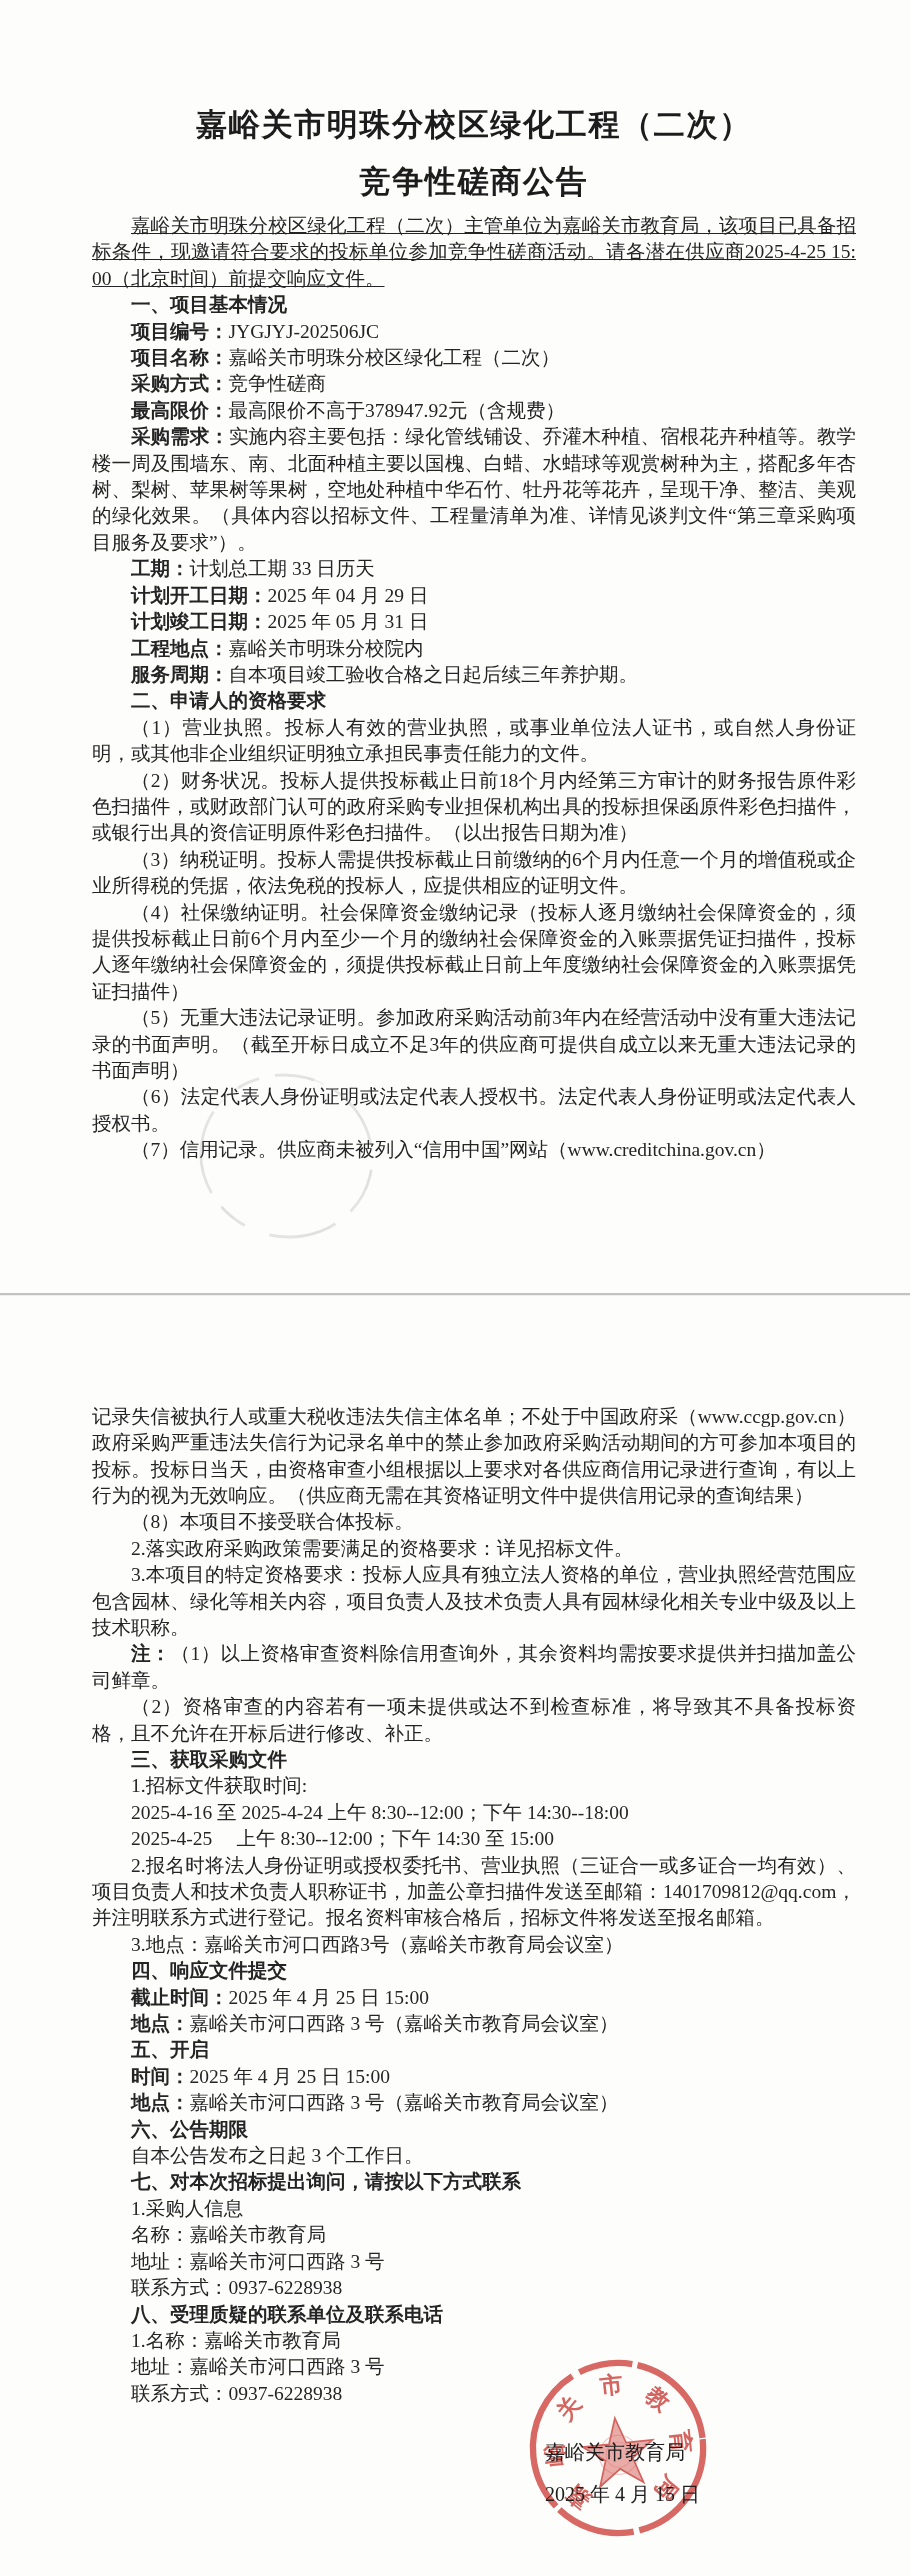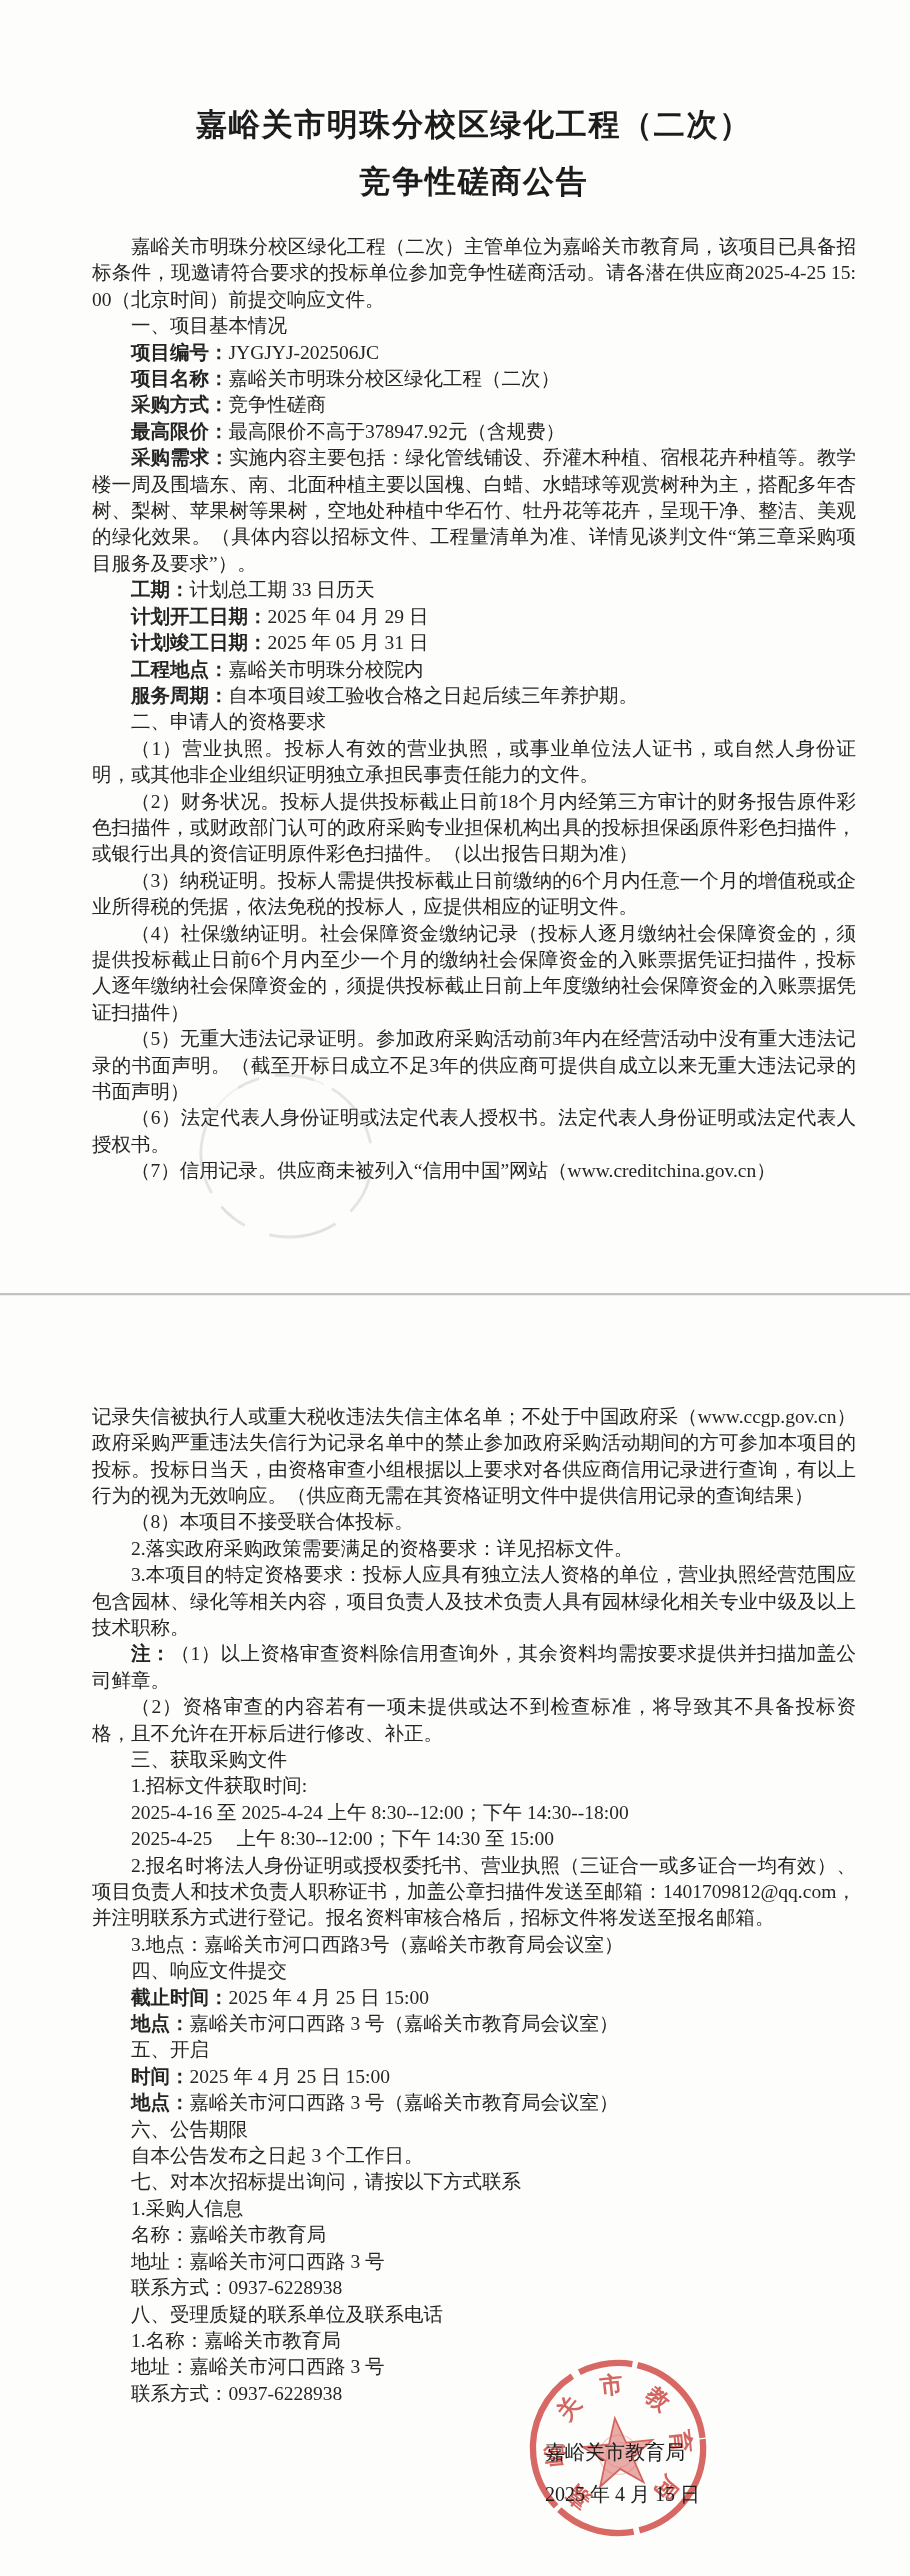--- a/index.html
+++ b/index.html
@@ -7,23 +7,23 @@
     width:911px;height:2576px;position:relative;overflow:hidden;
     background:#fdfdfc;color:#242424;
     font-family:"Liberation Serif","DejaVu Serif",serif;
   }
   .sheet{position:relative;overflow:hidden;}
   .sheet1{height:1293px;}
   .sheet2{height:1279px;}
   .page-divider{height:1.7px;background:#c3c3c3;border-bottom:1.7px solid #ededed;}
   .content{padding:0 55px 0 92px;}
   .doc-title{margin:0;padding-top:96px;text-align:center;font-size:31px;line-height:57px;font-weight:bold;letter-spacing:1.7px;color:#1c1c1c;}
-  .intro-wrap{margin-top:24px;}
+  .intro-wrap{margin-top:3px;text-decoration:underline;}
   p.para{margin:0;font-size:19.5px;line-height:26.4px;text-align:justify;text-indent:2em;color:#242424;word-break:break-all;}
-  p.heading{font-weight:normal;}
+  p.heading{font-weight:bold;}
   p.flush{text-indent:0;}
   .para-label{font-weight:bold;}
   .p2-content{padding-top:108px;}
   
   .ghost-stamp{position:absolute;left:194px;top:1069px;width:185px;height:174px;opacity:.42;transform:rotate(14deg);}
   
   .seal{position:absolute;left:526px;top:2356px;width:184px;height:184px;transform:rotate(-6deg);opacity:.88;mix-blend-mode:multiply;}
   .seal-ring-char{position:absolute;left:50%;top:50%;font-size:23px;font-weight:bold;color:#d0514b;transform:translate(-50%,-50%) rotate(var(--a)) translateY(-63px);}
   .signature{position:absolute;left:545px;top:2439px;z-index:2;font-family:Liberation Serif, serif;}
   .sig-line{font-size:20px;line-height:26.4px;color:#1d1d1d;white-space:nowrap;}

